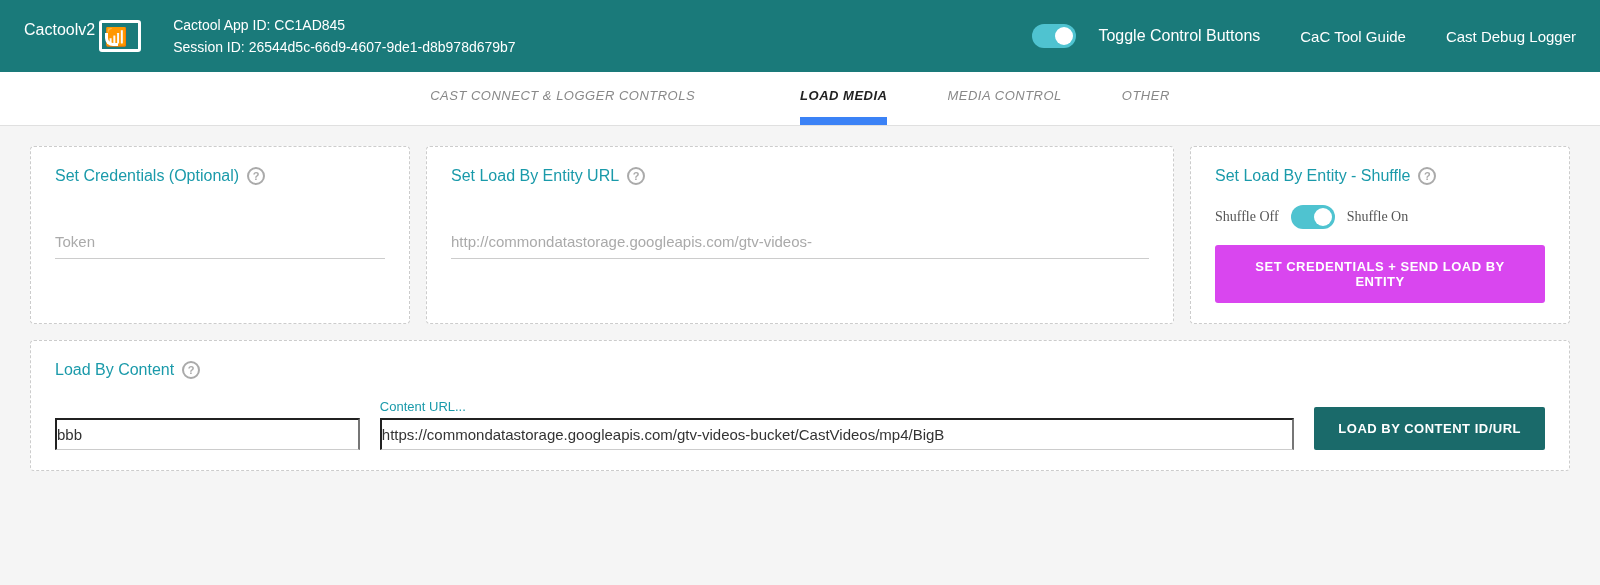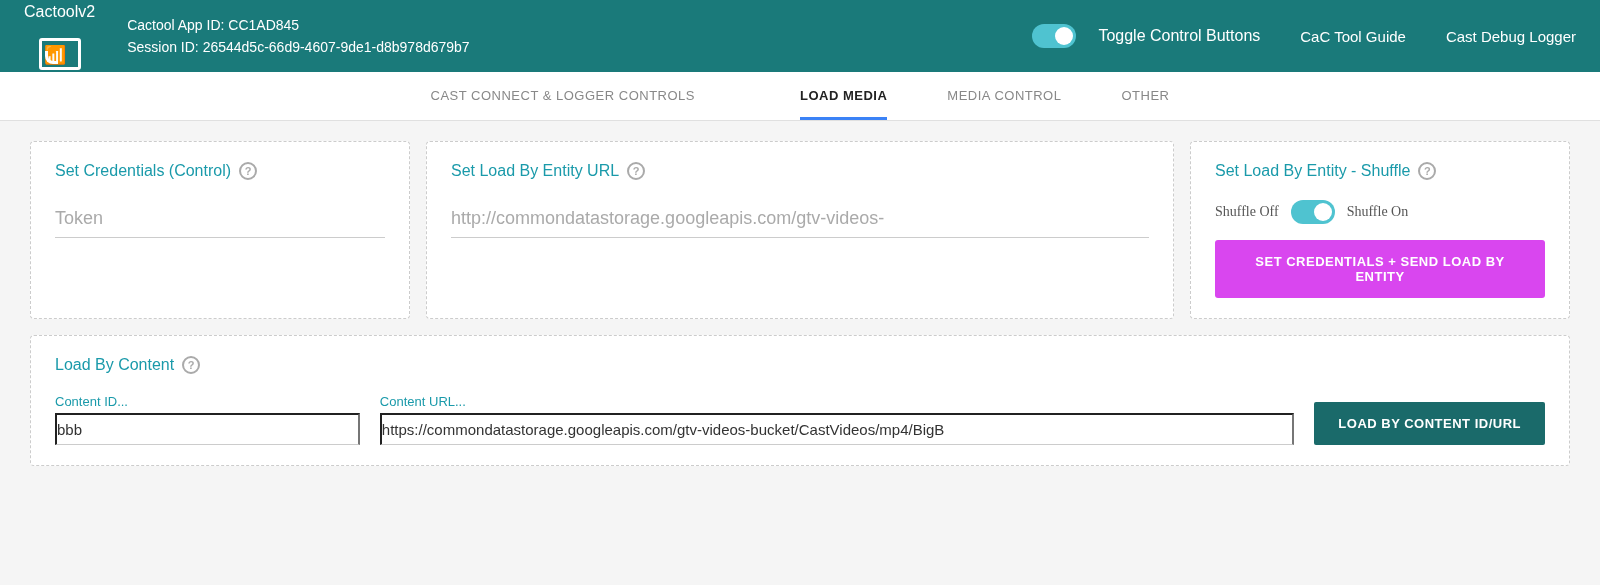--- a/index.html
+++ b/index.html
@@ -9,24 +9,23 @@
     .header {
       background: #1a7a7a;
       display: flex;
       align-items: center;
       padding: 0 24px;
       height: 72px;
       color: white;
     }
     .logo-area {
       display: flex;
-      align-items: center;
+      align-items: flex-start;
       gap: 4px;
       margin-right: 32px;
-      flex-direction: column;
     }
     .logo-text {
       font-size: 28px;
       font-weight: 300;
       color: white;
       letter-spacing: 0;
     }
     .logo-text span {
       font-size: 16px;
       vertical-align: super;
@@ -105,35 +104,36 @@
     }
 
     
     .tabs {
       background: white;
       display: flex;
       justify-content: center;
       gap: 60px;
       border-bottom: 1px solid #e0e0e0;
       padding: 0 20px;
+      font-style: italic;
     }
     .tab {
       padding: 16px 0 14px;
       font-size: 13px;
       letter-spacing: 0.5px;
       color: #888;
       cursor: pointer;
       border-bottom: 3px solid transparent;
       font-weight: 400;
       text-transform: uppercase;
     }
     .tab.active {
       color: #222;
       font-weight: 700;
-      border-bottom: 3px solid #3b82f6;
+      border-bottom: 8px solid #3b82f6;
       margin-left: 45px;
     }
 
     
     .main {
       padding: 20px 30px;
       background: #f5f5f5;
     }
 
     
@@ -184,24 +184,25 @@
 
     .card-shuffle {
       flex: 0 0 380px;
     }
 
     .input-field {
       width: 100%;
       border: none;
       border-bottom: 1px solid #ccc;
       padding: 8px 0;
-      font-size: 18px;
+      font-size: 15px;
       color: #555;
       outline: none;
       background: transparent;
+      margin-top: 20px;
     }
     .input-field::placeholder {
       color: #aaa;
     }
 
     
     .shuffle-row {
       display: flex;
       align-items: center;
       gap: 12px;
@@ -329,21 +330,21 @@
   <div class="tab">MEDIA CONTROL</div>
   <div class="tab">OTHER</div>
 </nav>
 
 <main class="main">
 
   <div class="cards-row">
 
     <div class="card card-credentials">
       <div class="card-title">
-        <span>Set Credentials (Control)</span>
+        <span>Set Credentials (Optional)</span>
         <span class="help-icon">?</span>
       </div>
       <input class="input-field" type="text" placeholder="Token" style="">
     </div>
 
     <div class="card card-entity-url">
       <div class="card-title">
         <span>Set Load By Entity URL</span>
         <span class="help-icon">?</span>
       </div>
@@ -365,21 +366,20 @@
 
   </div>
 
   <div class="card card-load-content">
     <div class="card-title">
       <span>Load By Content</span>
       <span class="help-icon">?</span>
     </div>
     <div class="load-content-row">
       <div class="load-content-col">
-        <span class="field-label">Content ID...</span>
         <input class="field-value" type="text" value="bbb" style="">
       </div>
       <div class="load-content-col" style="flex:3;">
         <span class="field-label">Content URL...</span>
         <input class="field-value" type="text" style="width: 100%;" value="https://commondatastorage.googleapis.com/gtv-videos-bucket/CastVideos/mp4/BigB">
       </div>
       <button class="btn-load">LOAD BY CONTENT ID/URL</button>
     </div>
   </div>
 

